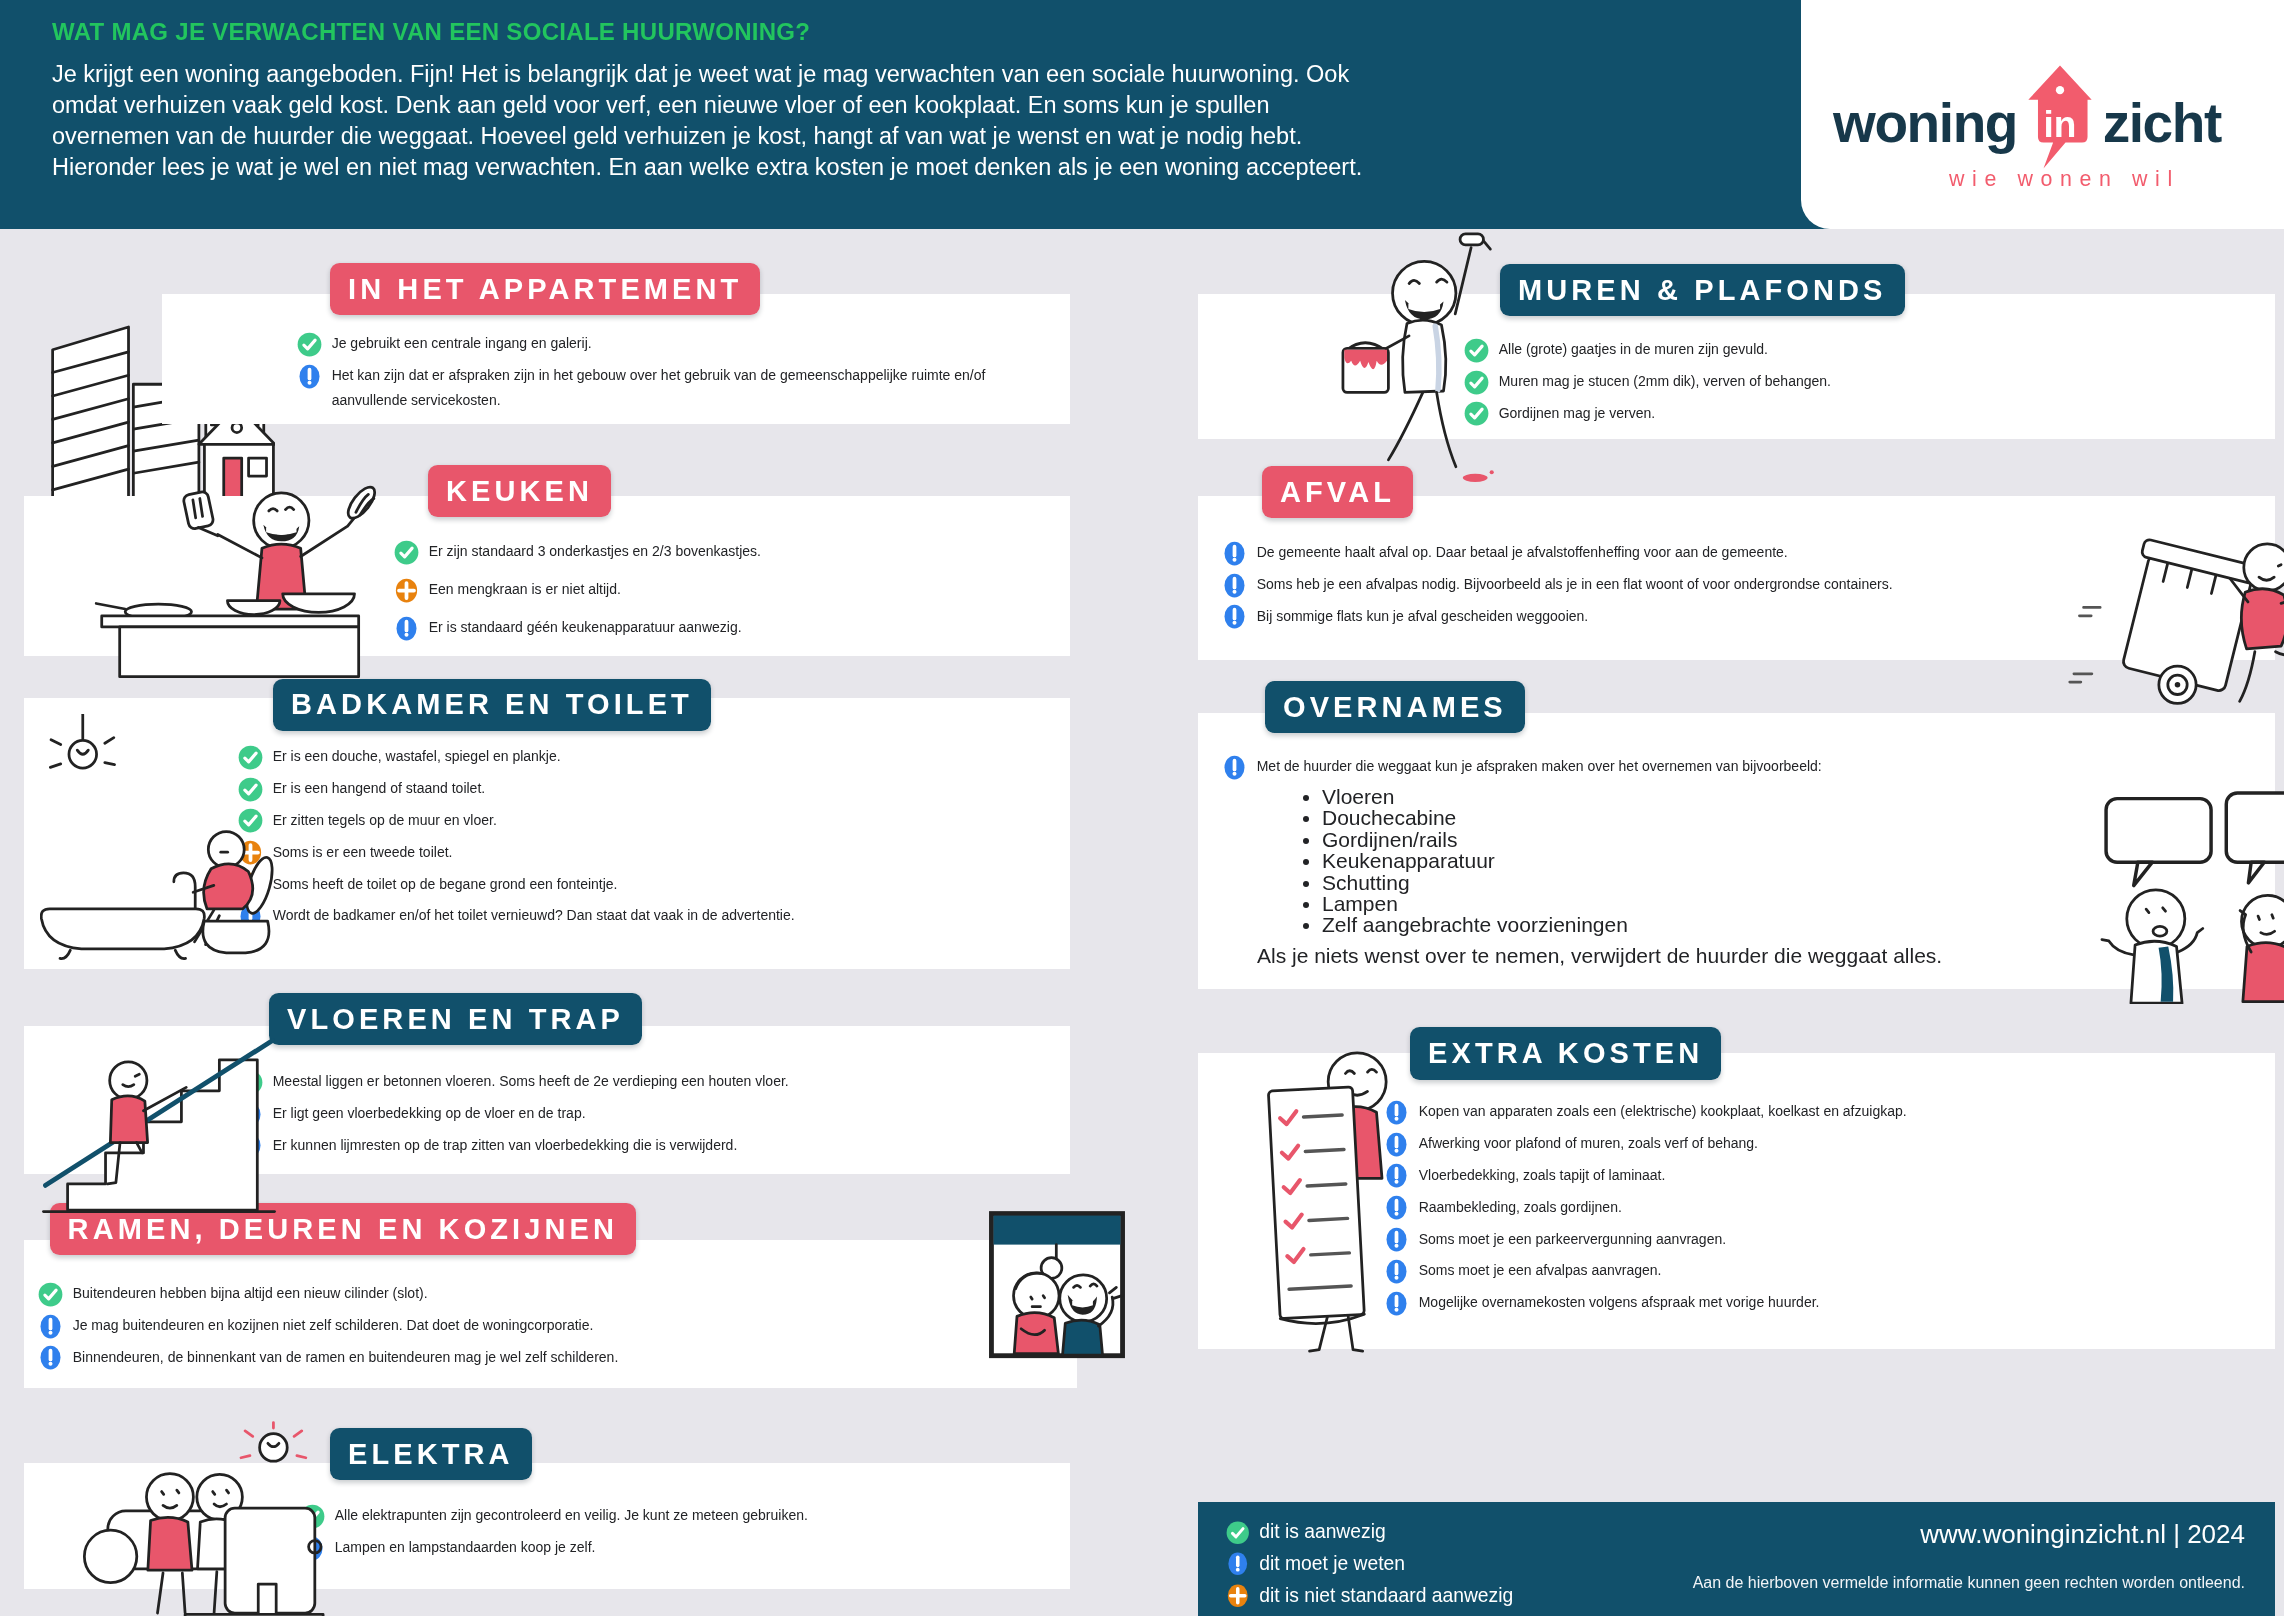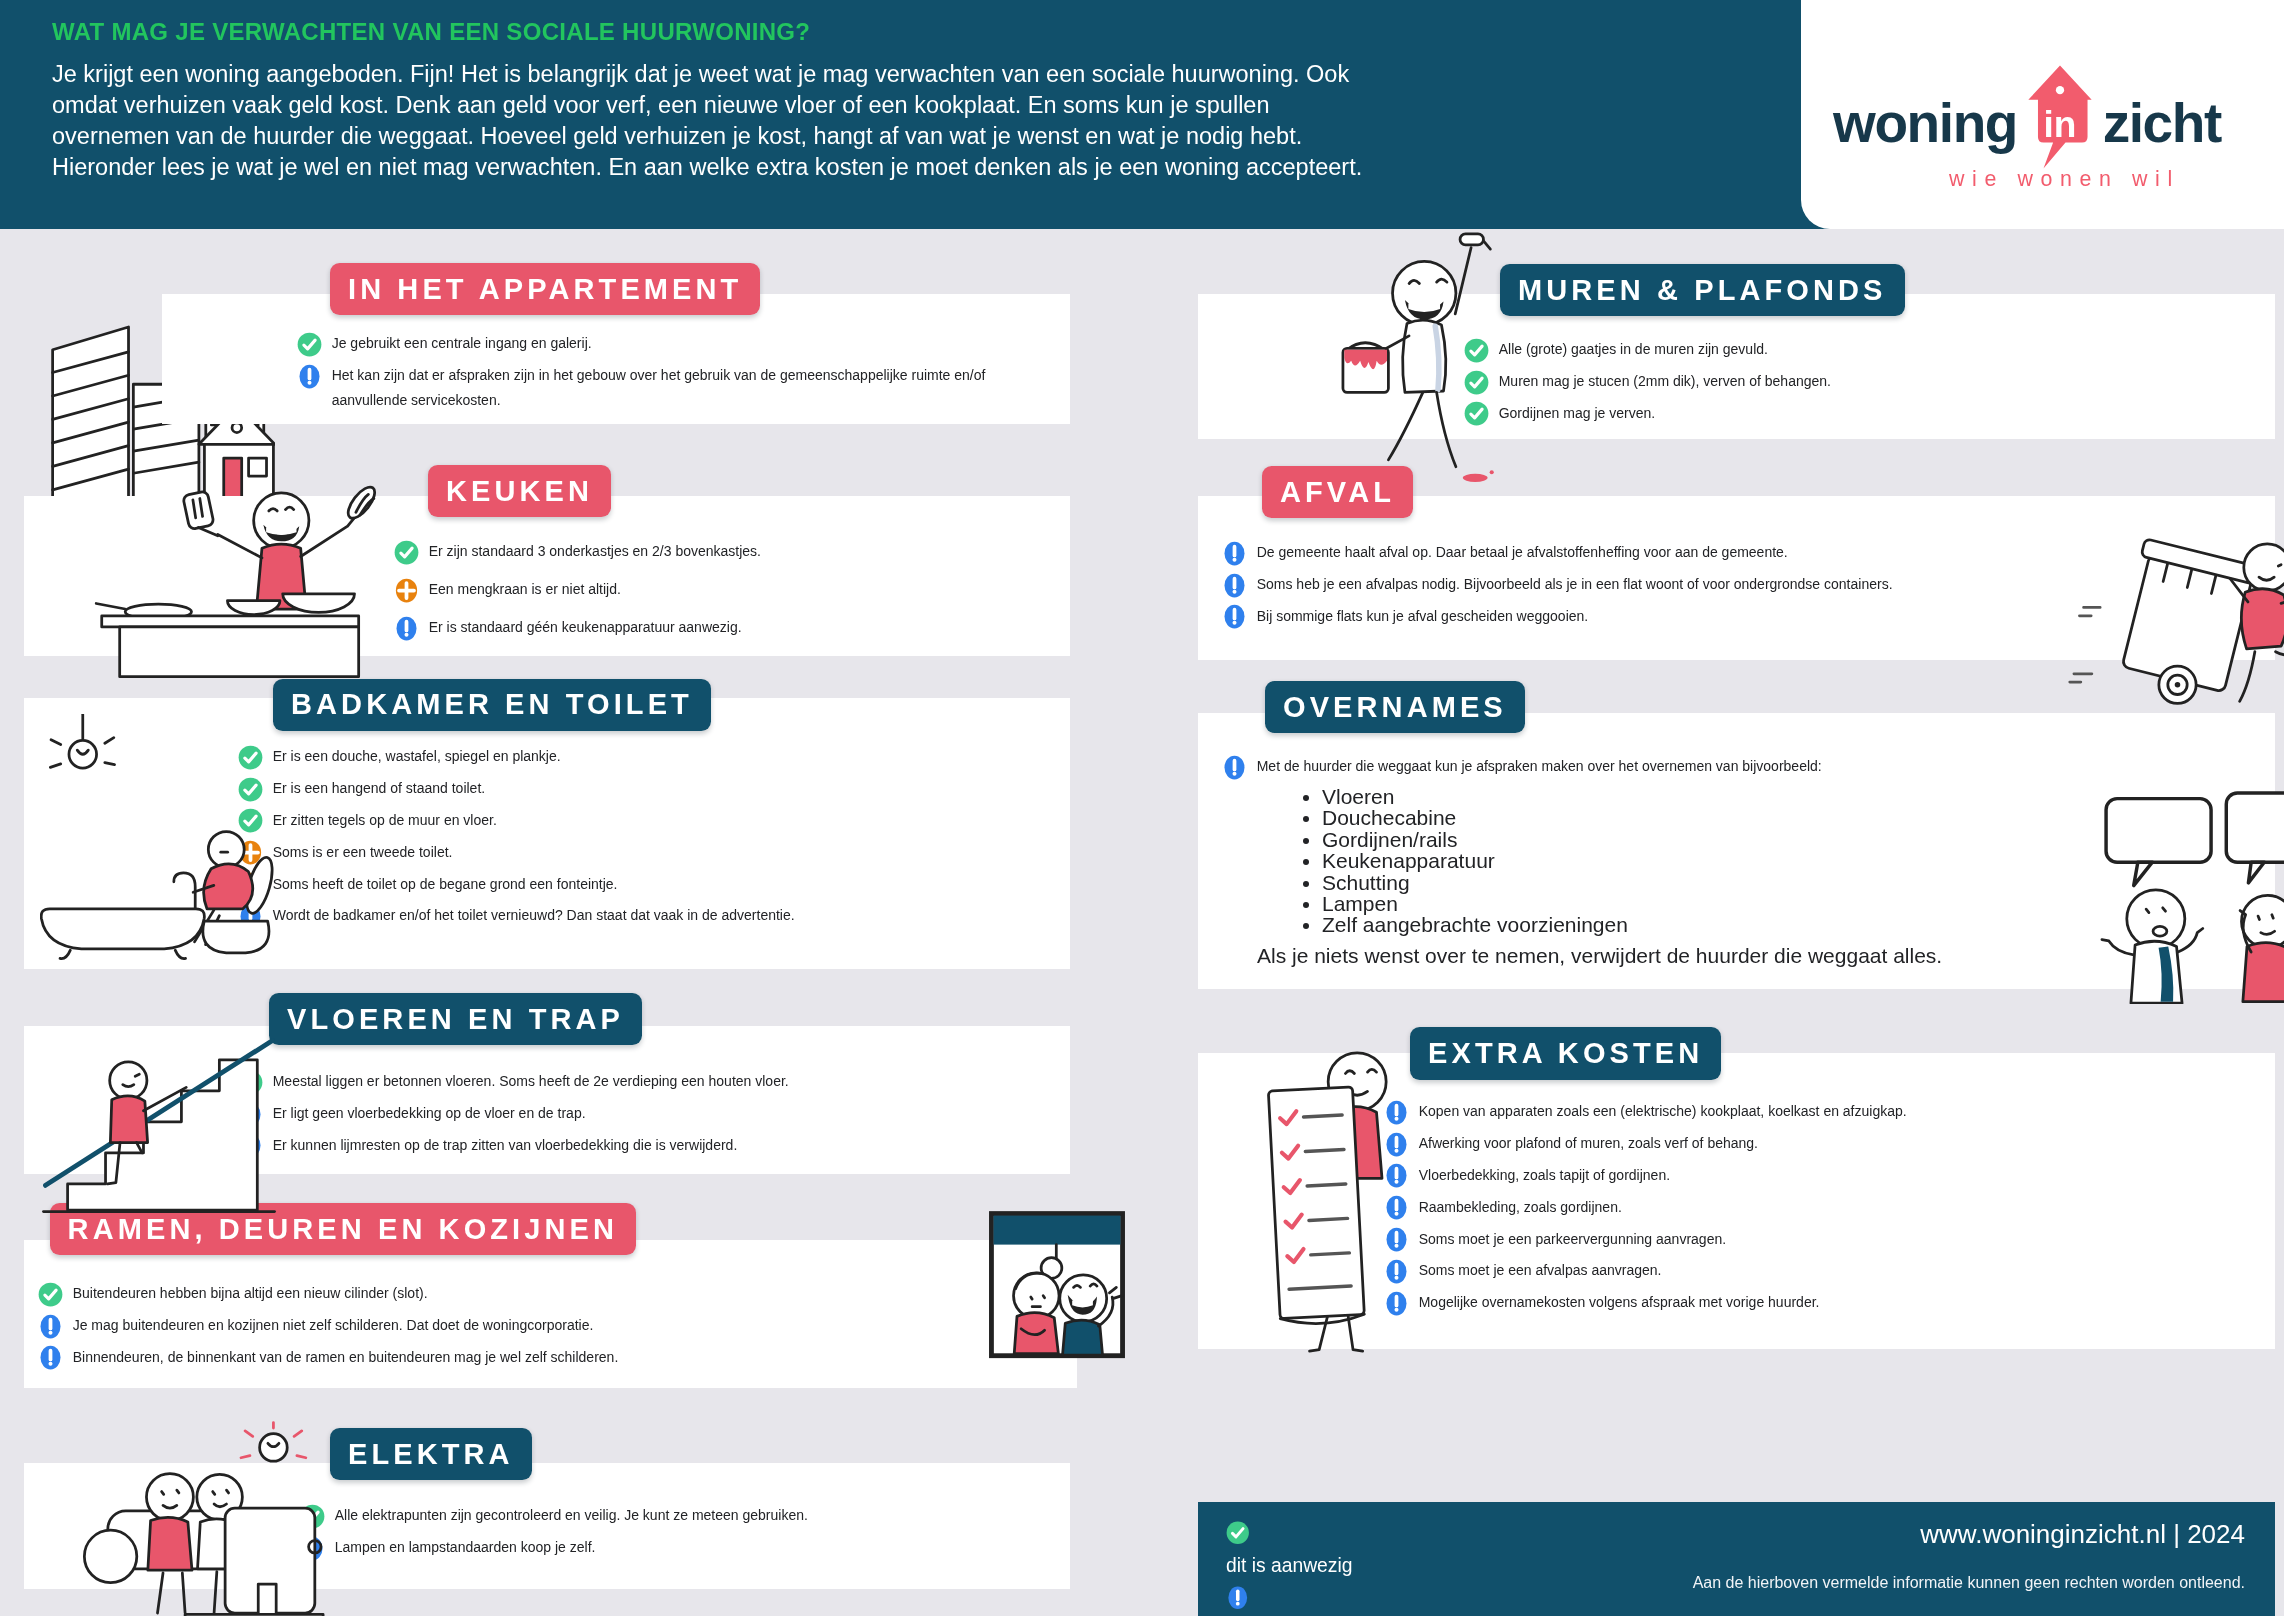--- a/index.html
+++ b/index.html
@@ -52,21 +52,21 @@
   #sec-muren .badge{left:302px;top:-30px;}
   #sec-afval{left:1198px;top:496px;width:1077px;height:164px;padding:44px 207px 0 24px;}
   #sec-afval .badge{left:64px;top:-30px;}
   #sec-overnames{left:1198px;top:713px;width:1077px;height:276px;padding:41px 180px 0 24px;}
   #sec-overnames .badge{left:67px;top:-32px;}
   #sec-extra{left:1198px;top:1053px;width:1077px;height:296px;padding:46px 21px 0 186px;}
   #sec-extra .badge{left:212px;top:-25.6px;}
 
   
   #legend-box{position:absolute;left:1198px;top:1502px;width:1077px;height:114px;background:var(--teal);box-sizing:border-box;padding:18px 0 0 28px;z-index:1;}
-  #legend-box .item{margin-bottom:7.6px;flex-direction:column;}
+  #legend-box .item{margin-bottom:7.6px;}
   #legend-box .item .ic{flex:0 0 23.5px;width:23.5px;height:23.5px;}
   #legend-box .item .txt{color:#fff;font-size:19.3px;line-height:23.5px;}
   #site{position:absolute;right:30px;top:16.6px;color:#fff;font-size:26px;white-space:nowrap;}
   #disc{position:absolute;right:30px;top:72px;color:#f2f4f7;font-size:16px;white-space:nowrap;}
 
   
   .illus{position:absolute;z-index:2;}
   .illus svg{width:100%;height:100%;display:block;}
   #ill-city{left:0;top:287px;width:235px;height:207px;z-index:0;}
   #ill-kitchen{left:41px;top:468px;width:297px;height:202px;}
@@ -447,21 +447,21 @@
           <span class="txt">Afwerking voor plafond of muren, zoals verf of behang.</span>
         </div>
         <div class="item">
           <span class="ic">
             <svg viewBox="0 0 40 40">
               <ellipse cx="20" cy="20" rx="16" ry="19" fill="#2f80ed"></ellipse>
               <path d="M20 9 V23" stroke="#fff" stroke-width="6" stroke-linecap="round"></path>
               <circle cx="20" cy="30" r="3.2" fill="#fff"></circle>
             </svg>
           </span>
-          <span class="txt">Vloerbedekking, zoals tapijt of gordijnen.</span>
+          <span class="txt">Vloerbedekking, zoals tapijt of laminaat.</span>
         </div>
         <div class="item">
           <span class="ic">
             <svg viewBox="0 0 40 40">
               <ellipse cx="20" cy="20" rx="16" ry="19" fill="#2f80ed"></ellipse>
               <path d="M20 9 V23" stroke="#fff" stroke-width="6" stroke-linecap="round"></path>
               <circle cx="20" cy="30" r="3.2" fill="#fff"></circle>
             </svg>
           </span>
           <span class="txt">Raambekleding, zoals gordijnen.</span>

